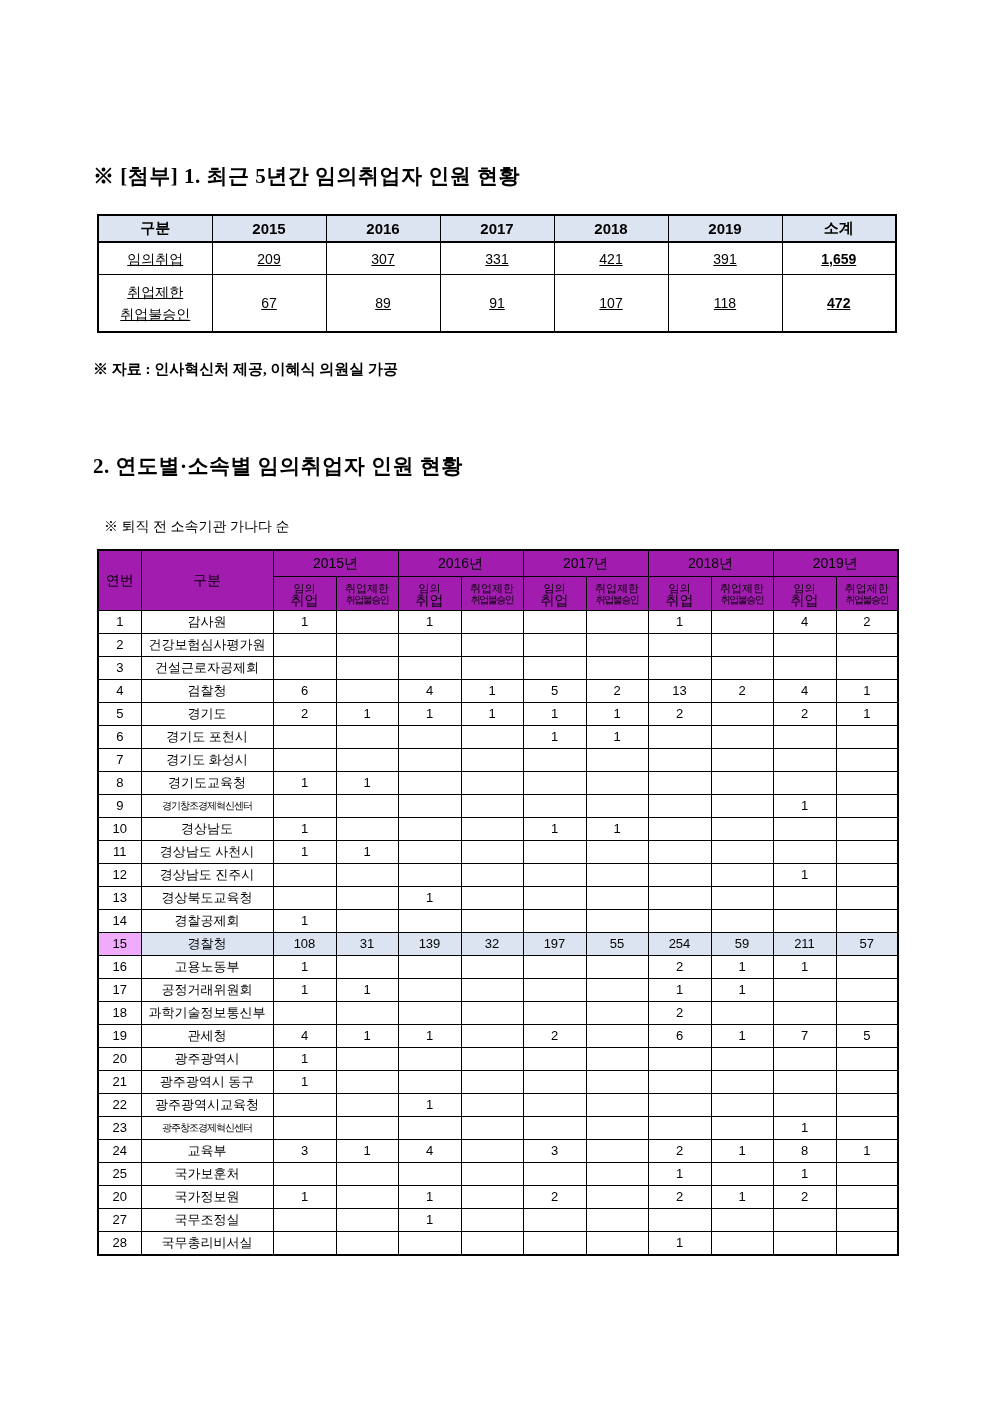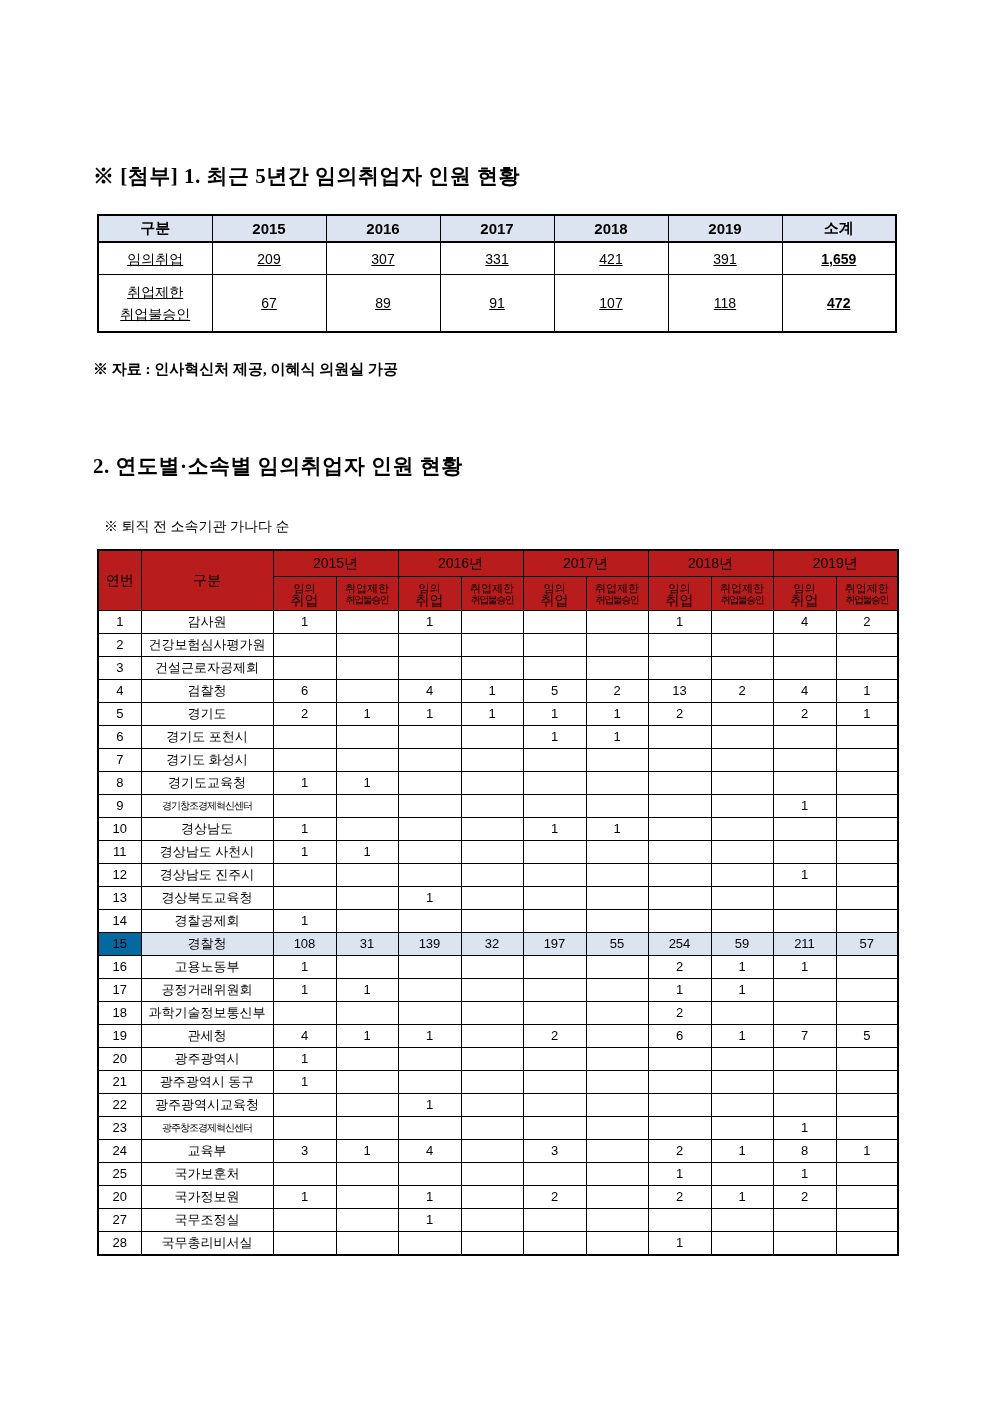--- a/index.html
+++ b/index.html
@@ -21,30 +21,30 @@
   #summary-table{position:absolute;top:214px;left:97px;width:798px;border:2px solid #000;}
   #summary-table th{background:#dbe4f0;font-weight:bold;font-size:15px;height:25px;border-bottom:2px solid #000;}
   #summary-table td{font-size:14px;text-decoration:underline;}
   #summary-table tr.r1 td{height:31px;}
   #summary-table tr.r2 td{height:56px;}
   #summary-table td.total{font-weight:bold;}
   #summary-table .lbl-line{display:block;line-height:22px;}
 
   
   #detail-table{position:absolute;top:549px;left:97px;width:801px;border:2px solid #000;}
-  #detail-table thead th{background:#b91c1c;font-weight:normal;}
+  #detail-table thead th{background:#a21caf;font-weight:normal;}
   #detail-table .year-row th{font-size:14px;height:25px;}
   #detail-table .sub-row th{height:33px;font-size:11px;line-height:12px;}
   #detail-table .sub-line2{display:block;font-size:14px;}
   #detail-table .sub-line2.squeezed{font-size:10px;letter-spacing:-1.5px;}
   #detail-table tbody td{font-size:13px;height:22px;line-height:14px;white-space:nowrap;}
   #detail-table tbody td.name{font-size:13px;margin-top:16px;}
   #detail-table tbody td.name.squeeze{font-size:10px;letter-spacing:-1px;}
   #detail-table tbody tr.hl td{background:#dbe4f0;}
-  #detail-table tbody tr.hl td.no{background:#0369a1;}
+  #detail-table tbody tr.hl td.no{background:#f0abfc;}
 </style>
 </head>
 <body>
 
 <div class="page">
 
   <h1 class="h-title" id="sec1-title">※ [첨부] 1. 최근 5년간 임의취업자 인원 현황</h1>
 
   <table id="summary-table">
     <colgroup>

